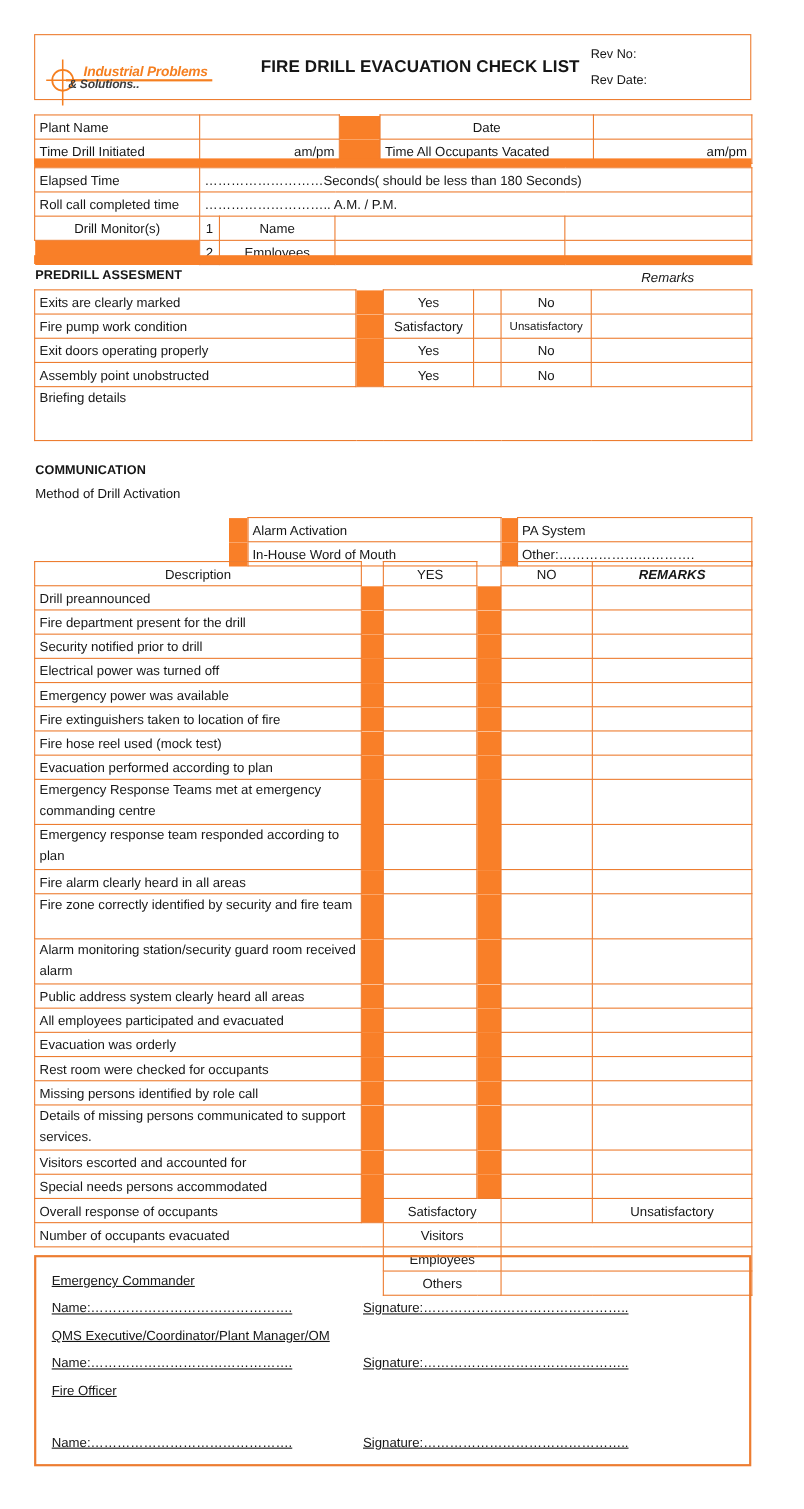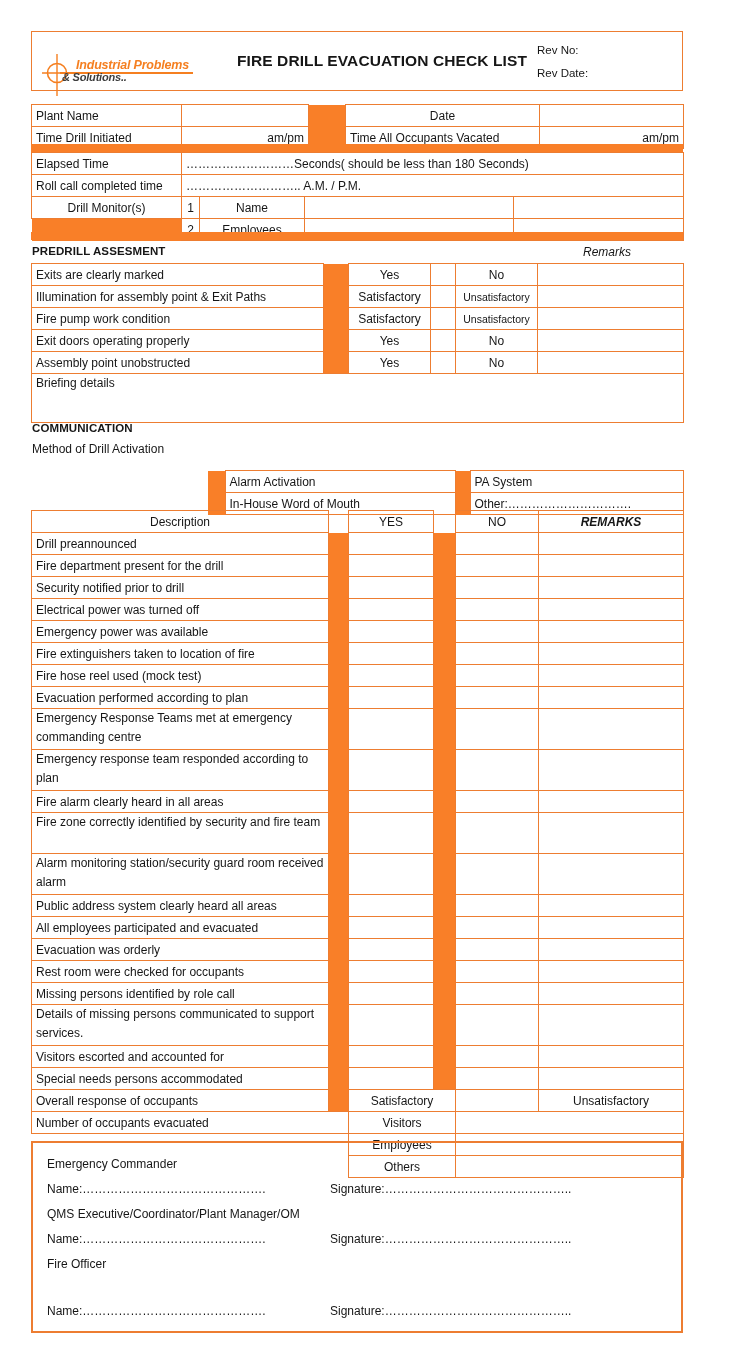--- a/index.html
+++ b/index.html
@@ -78,21 +78,21 @@
   
   #t5{left:31px;top:510px;width:652px;}
   #t5 td{height:19px;}
   #t5 td.two{height:39px;vertical-align:top;padding-top:0;line-height:19px;}
 
   
   .signbox{
     position:absolute;left:31px;top:1141px;width:652px;height:192px;
     border:2px solid #ED7D31;box-sizing:border-box;
   }
-  .sign-row{position:absolute;font-size:12px;color:#161616;white-space:nowrap;}
+  .sign-row{position:absolute;font-size:12px;color:#161616;white-space:nowrap;text-decoration:underline;}
 </style>
 </head>
 <body>
 
 <div class="page">
 
   <div class="header">
     <div class="logo">
       <svg width="40" height="46" viewBox="0 0 40 46">
         <circle cx="17" cy="21" r="9.5" fill="none" stroke="#F57F20" stroke-width="1.6"></circle>
@@ -189,28 +189,20 @@
     <tbody>
         <tr>
       <td>Exits are clearly marked</td>
       <td class="orange"></td>
       <td class="ctr">Yes</td>
       <td></td>
       <td class="ctr">No</td>
       <td></td>
     </tr>
     <tr>
-      <td>Illumination for assembly point &amp; Exit Paths</td>
-      <td class="orange"></td>
-      <td class="ctr">Satisfactory</td>
-      <td></td>
-      <td class="ctr" style="font-size:10.5px">Unsatisfactory</td>
-      <td></td>
-    </tr>
-    <tr>
       <td>Fire pump work condition</td>
       <td class="orange"></td>
       <td class="ctr">Satisfactory</td>
       <td></td>
       <td class="ctr" style="font-size:10.5px">Unsatisfactory</td>
       <td></td>
     </tr>
     <tr>
       <td>Exit doors operating properly</td>
       <td class="orange"></td>

